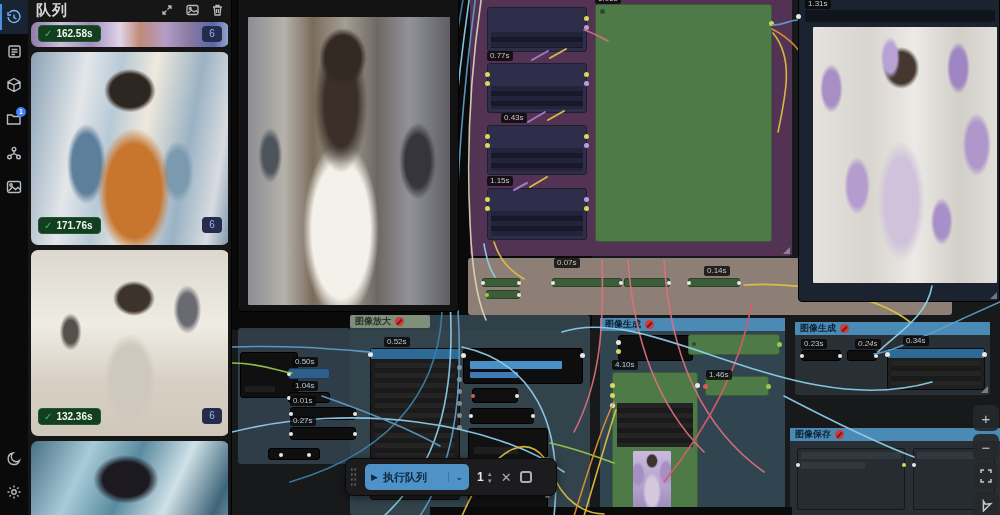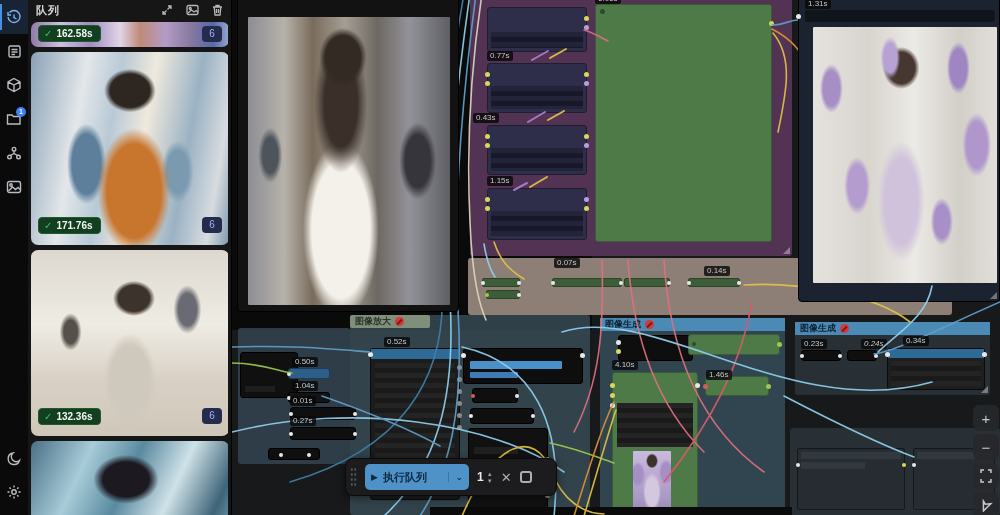--- a/index.html
+++ b/index.html
@@ -13,21 +13,21 @@
   .rail .tile.active { background:#182433; }
   .rail .tile.active::before { content:""; position:absolute; left:0; top:4px; bottom:4px; width:2px; background:#4a90e2; }
   .rail svg { stroke:#b9bcc0; fill:none; stroke-width:1.4; }
   .rail .tile.active svg { stroke:#7ab4f0; }
   .rail .spacer { flex:1; }
   .fbadge { position:absolute; top:5px; right:2px; width:10px; height:10px; border-radius:50%; background:#3d7eff; color:#fff; font-size:7px; line-height:10px; text-align:center; font-weight:bold; }
 
   
   .queue { position:absolute; left:28px; top:0; width:204px; height:515px; background:#161616; z-index:25; border-right:1px solid #000; }
   .qheader { height:20px; display:flex; align-items:center; padding:0 8px; gap:6px; }
-  .qtitle { color:#d8d8d8; font-size:11px; font-weight:bold; letter-spacing:1px; }
+  .qtitle { color:#d8d8d8; font-size:15px; font-weight:bold; letter-spacing:1px; }
   .qhicons { margin-left:auto; display:flex; gap:13px; align-items:center; }
   .qhicons svg { stroke:#b8b8b8; fill:none; stroke-width:1.3; cursor:pointer; }
   .qitems { position:absolute; left:3px; right:3px; top:22px; bottom:0; display:flex; flex-direction:column; gap:5px; overflow:hidden; }
   .qcard { position:relative; width:198px; border-radius:7px; overflow:hidden; background:#222; }
   .tbadge-q { position:absolute; left:7px; display:flex; align-items:center; gap:4px; background:#133f20; border:1px solid #1d5a2e; color:#f0f7f0; font-size:10px; font-weight:bold; padding:2px 7px 2px 5px; border-radius:4px; }
   .tbadge-q .chk { color:#35c558; font-size:10px; font-weight:bold; }
   .cbadge { position:absolute; right:7px; width:20px; height:16px; background:#252b4d; border-radius:4px; color:#9fb6f2; font-size:10px; line-height:16px; text-align:center; }
 
   .ph-strip { background:linear-gradient(90deg,#8f7ba8,#cdbfdd 15%,#a08cc0 30%,#e0d4e8 45%,#c08a78 55%,#b49cc8 68%,#8a7aa0 80%,#5868a8 92%,#98a8d0); }
   .ph-orange { background:
@@ -134,21 +134,21 @@
       </div>
       <div class="tb" style="left:17px;top:57px;">0.77s</div>
       <div class="node" style="left:17px;top:69px;width:100px;height:50px;background:#2e2e4a;border:1px solid #1e1e30;">
         <div class="ntitle"></div>
         <div class="stripes-navy" style="position:absolute;left:3px;right:3px;top:22px;bottom:3px;"></div>
         <div class="dot" style="left:-3px;top:8px;background:#d8d85a;"></div>
         <div class="dot" style="left:-3px;top:17px;background:#d8d85a;"></div>
         <div class="dot" style="right:-3px;top:8px;background:#d8d85a;"></div>
         <div class="dot" style="right:-3px;top:17px;background:#b8a0e0;"></div>
       </div>
-      <div class="tb" style="left:3px;top:119px;">0.43s</div>
+      <div class="tb" style="left:31px;top:119px;">0.43s</div>
       <div class="node" style="left:17px;top:131px;width:100px;height:50px;background:#2e2e4a;border:1px solid #1e1e30;">
         <div class="ntitle"></div>
         <div class="stripes-navy" style="position:absolute;left:3px;right:3px;top:22px;bottom:3px;"></div>
         <div class="dot" style="left:-3px;top:8px;background:#d8d85a;"></div>
         <div class="dot" style="left:-3px;top:17px;background:#d8d85a;"></div>
         <div class="dot" style="right:-3px;top:8px;background:#d8d85a;"></div>
         <div class="dot" style="right:-3px;top:17px;background:#b8a0e0;"></div>
       </div>
       <div class="tb" style="left:17px;top:182px;">1.15s</div>
       <div class="node" style="left:17px;top:194px;width:100px;height:52px;background:#2e2e4a;border:1px solid #1e1e30;">
@@ -298,39 +298,43 @@
         <div class="dot" style="right:-3px;top:7px;background:#9cc84e;"></div>
       </div>
     </div>
 
     <div class="grp" style="left:563px;top:322px;width:195px;height:73px;background:rgba(44,52,58,.85);">
       <div class="gtitle" style="background:#4b8ab4;color:#0e2334;font-weight:bold;">
         <span>图像生成</span>
         <span class="noicon"></span>
       </div>
       <div class="tb" style="left:6px;top:17px;">0.23s</div>
-      <div class="tb" style="left:66px;top:17px;font-style:italic;">0.24s</div>
+      <div class="tb" style="left:60px;top:17px;font-style:italic;">0.24s</div>
       <div class="tb" style="left:108px;top:14px;">0.34s</div>
       <div class="node" style="left:6px;top:28px;width:40px;height:11px;background:#0f0f0f;border:1px solid #000;">
         <div class="dot" style="left:-2px;top:3px;width:4px;height:4px;background:#e8e8e8;"></div>
         <div class="dot" style="right:-2px;top:3px;width:4px;height:4px;background:#e8e8e8;"></div>
       </div>
       <div class="node" style="left:52px;top:28px;width:30px;height:11px;background:#0f0f0f;border:1px solid #000;">
         <div class="dot" style="right:-2px;top:3px;width:4px;height:4px;background:#e8e8e8;"></div>
       </div>
       <div class="node" style="left:92px;top:26px;width:98px;height:42px;background:#1f1f1f;border:1px solid #0a0a0a;">
         <div style="height:9px;background:#2e6a96;"></div>
         <div class="dot" style="left:-3px;top:3px;background:#e8e8e8;"></div>
         <div class="dot" style="right:-3px;top:3px;background:#e8e8e8;"></div>
         <div class="stripes-dark" style="position:absolute;left:3px;right:3px;top:12px;bottom:3px;"></div>
       </div>
       <div class="resize-tri"></div>
     </div>
 
     <div class="grp" style="left:558px;top:428px;width:210px;height:87px;background:rgba(44,52,58,.85);">
+      <div class="gtitle" style="background:#4b8ab4;color:#0e2334;font-weight:bold;">
+        <span>图像保存</span>
+        <span class="noicon"></span>
+      </div>
       <div class="panel-sub" style="left:7px;top:20px;width:108px;height:62px;">
         <div class="hdr"></div>
         <div class="hdr" style="width:60%;"></div>
         <div class="dot" style="left:-2px;top:14px;width:4px;height:4px;background:#e8e8e8;"></div>
         <div class="dot" style="right:-2px;top:14px;width:4px;height:4px;background:#d8d85a;"></div>
       </div>
       <div class="panel-sub" style="left:123px;top:20px;width:82px;height:62px;">
         <div class="hdr"></div>
         <div class="dot" style="left:-2px;top:14px;width:4px;height:4px;background:#e8e8e8;"></div>
       </div>

